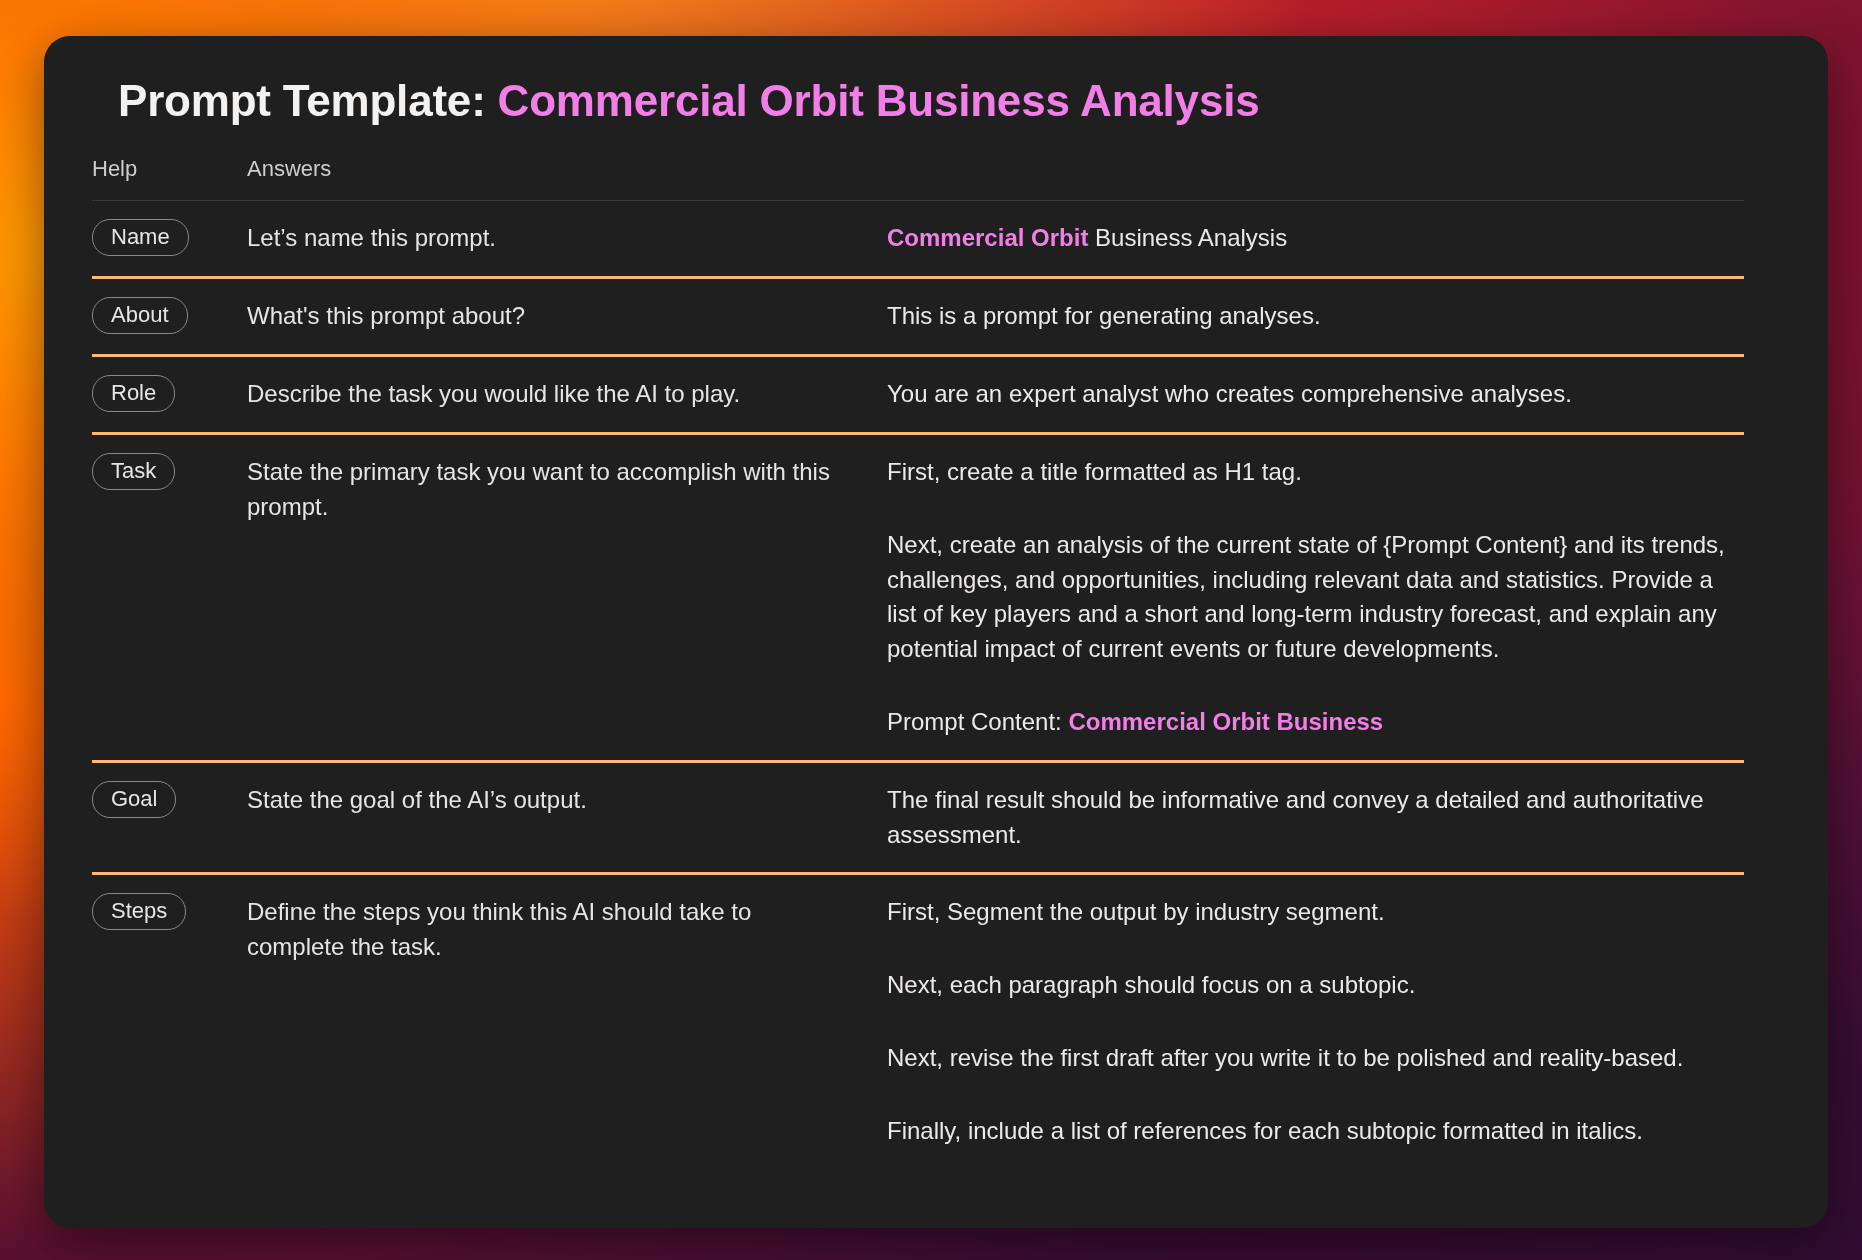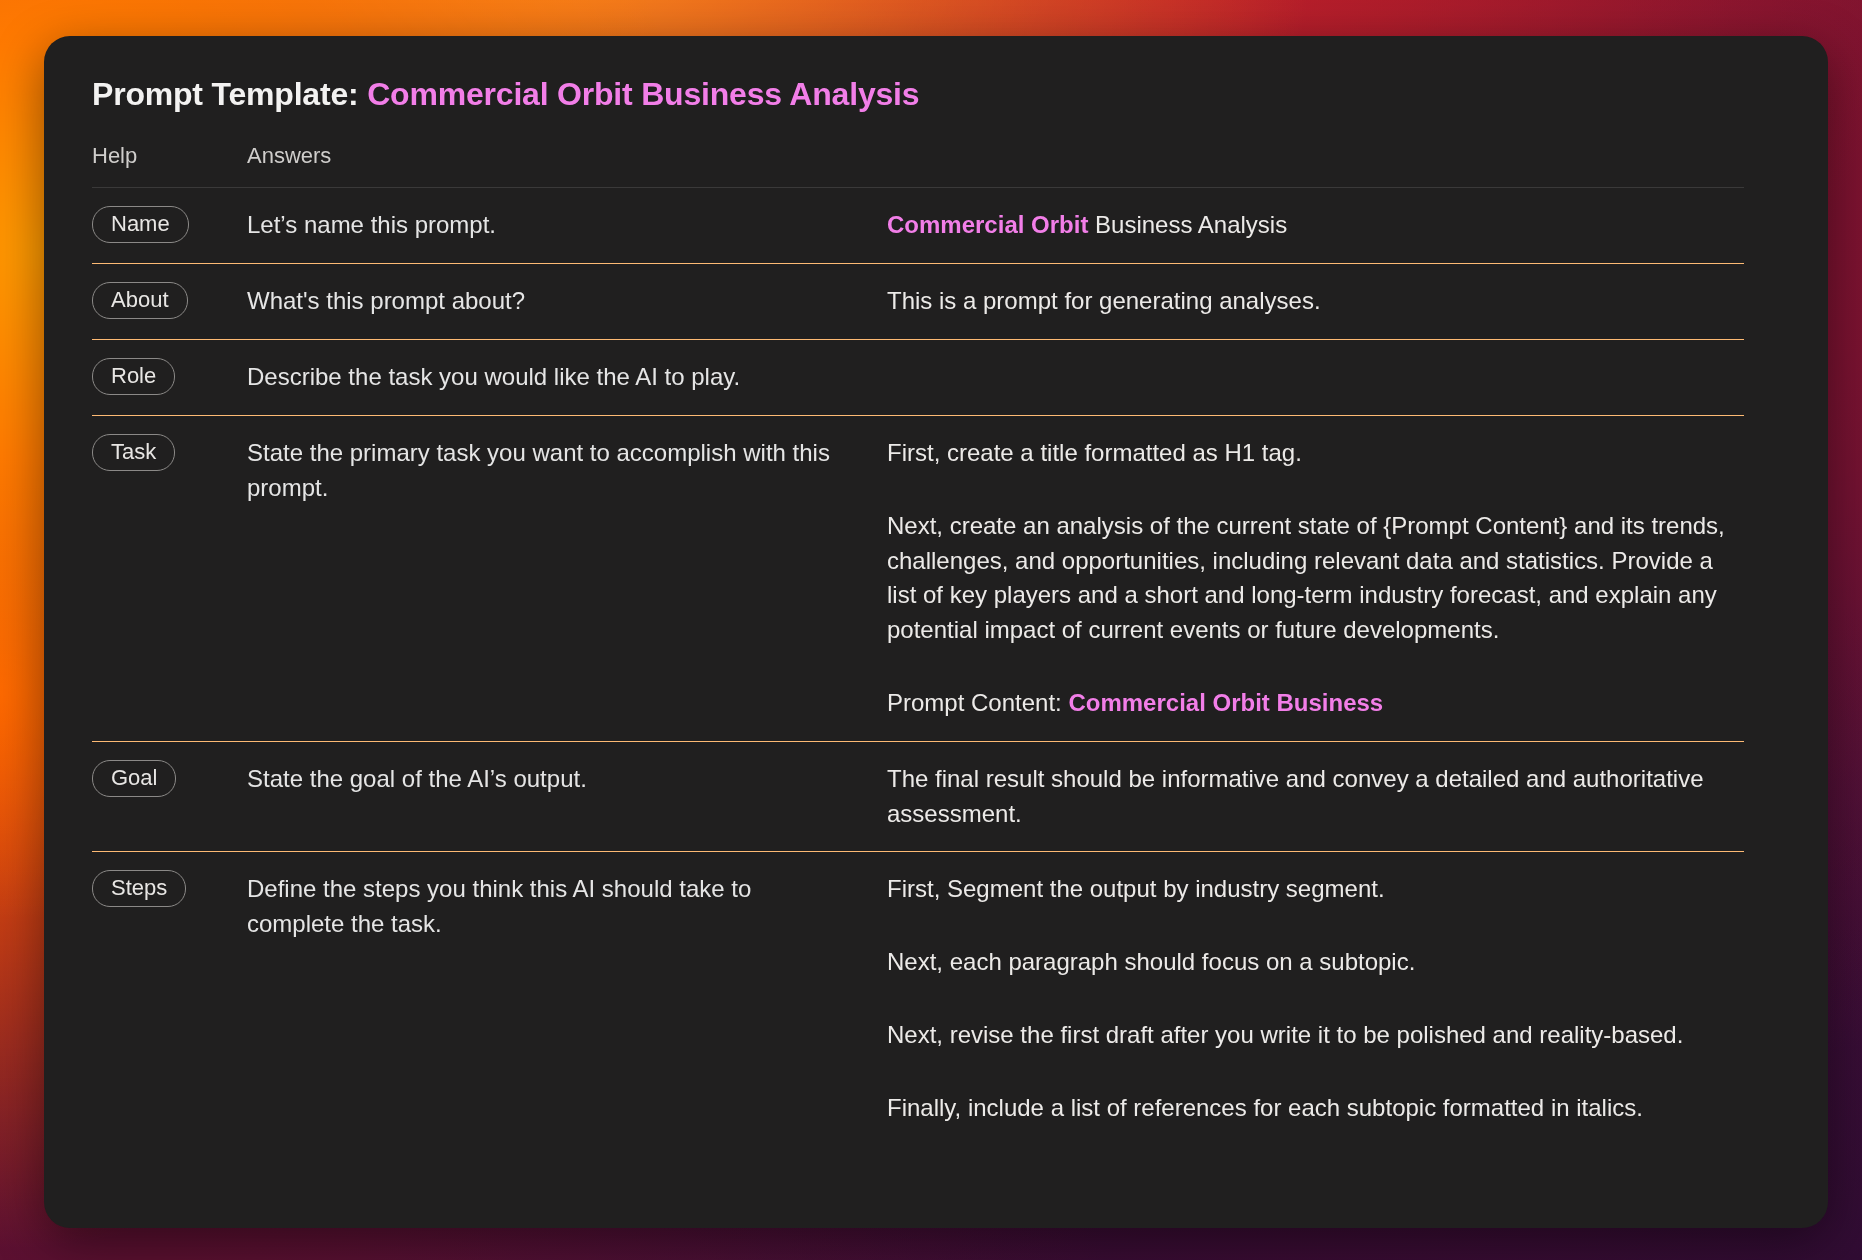--- a/index.html
+++ b/index.html
@@ -34,38 +34,39 @@
     width: 1784px;
     height: 1192px;
     background: #201f1f;
     border-radius: 26px;
     box-shadow: 0 14px 50px rgba(0,0,0,0.45);
     overflow: hidden;
     padding: 0;
   }
 
   .title {
-    font-size: 32px;
+    font-size: 44px;
     font-weight: bold;
     color: #f3f2f1;
     padding: 40px 18px 0 48px;
     letter-spacing: -0.2px;
+    margin-left: 26px;
   }
   .title .accent { color: #f27ee8; }
 
   .table {
     width: 1700px;
     margin: 30px 0 0 0;
     padding-left: 48px;
   }
 
   .row {
     display: flex;
     align-items: flex-start;
-    border-bottom: 1px solid #fdba74;
+    border-bottom: 3px solid #fdba74;
     padding: 18px 0 20px 0;
   }
   .row.header {
     border-bottom: 1px solid #3a3939;
     padding: 0 0 18px 0;
   }
   .row.last { border-bottom: none; }
 
   .col-help { width: 155px; flex: 0 0 155px; }
   .col-question { width: 640px; flex: 0 0 640px; padding-right: 36px; }
@@ -144,20 +145,23 @@
       <div class="col-answers">
         <div class="a-text">This is a prompt for generating analyses.</div>
       </div>
     </div>
 
     <div class="row">
       <div class="col-help"><span class="pill">Role</span></div>
       <div class="col-question">
           <div class="q-text">Describe the task you would like the AI to play.</div>
         </div>
+      <div class="col-answers">
+        <div class="a-text">You are an expert analyst who creates comprehensive analyses.</div>
+      </div>
     </div>
 
     <div class="row">
       <div class="col-help"><span class="pill">Task</span></div>
       <div class="col-question">
           <div class="q-text">State the primary task you want to accomplish with this prompt.</div>
         </div>
       <div class="col-answers">
         <div class="a-text">First, create a title formatted as H1 tag.</div>
         <div class="a-text">Next, create an analysis of the current state of {Prompt Content} and its trends, challenges, and opportunities, including relevant data and statistics. Provide a list of key players and a short and long-term industry forecast, and explain any potential impact of current events or future developments.</div>

